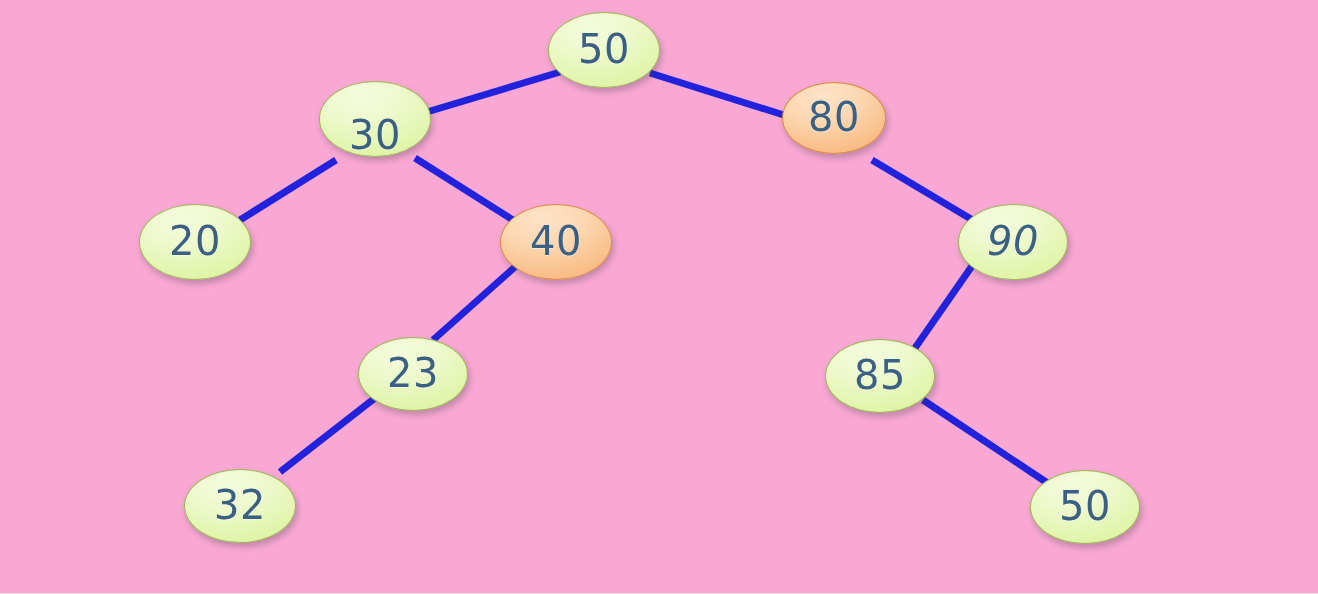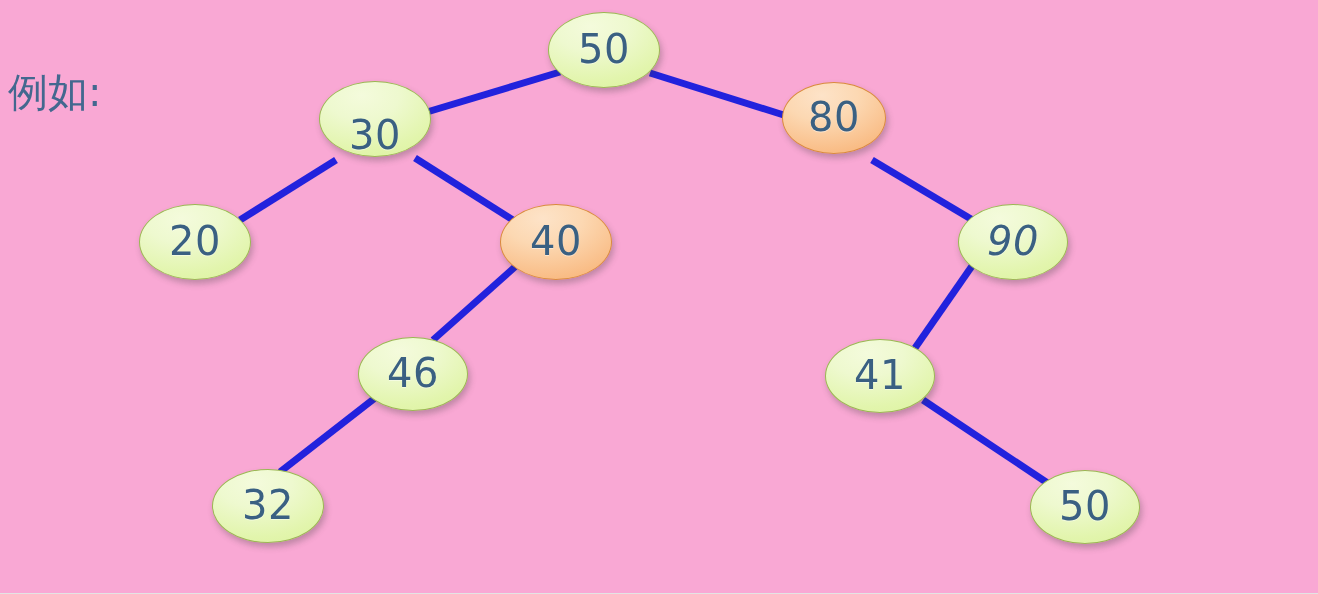--- a/index.html
+++ b/index.html
@@ -108,29 +108,28 @@
       <div class="node green" style="left: 139px; top: 204px; width: 112px; height: 76px; text-align: right;">
         <span>20</span>
       </div>
       <div class="node orange" style="left: 500px; top: 204px; width: 112px; height: 76px;">
         <span>40</span>
       </div>
       <div class="node green" style="left: 958px; top: 204px; width: 110px; height: 76px; font-style: italic;">
         <span>90</span>
       </div>
       <div class="node green" style="left: 358px; top: 337px; width: 110px; height: 74px;">
-        <span>46</span>
+        <span>23</span>
       </div>
       <div class="node green" style="left: 825px; top: 339px; width: 110px; height: 74px;">
-        <span>41</span>
+        <span>85</span>
       </div>
-      <div class="node green" style="left: 212px; top: 469px; width: 112px; height: 74px; align-items: center;">
+      <div class="node green" style="left: 184px; top: 469px; width: 112px; height: 74px; align-items: center;">
         <span>32</span>
       </div>
       <div class="node green" style="left: 1030px; top: 470px; width: 110px; height: 74px;">
         <span>50</span>
       </div>
     </div>
 
-  <div class="caption" id="example-label">例如:</div>
 
 
 </div>
 
 </body></html>

